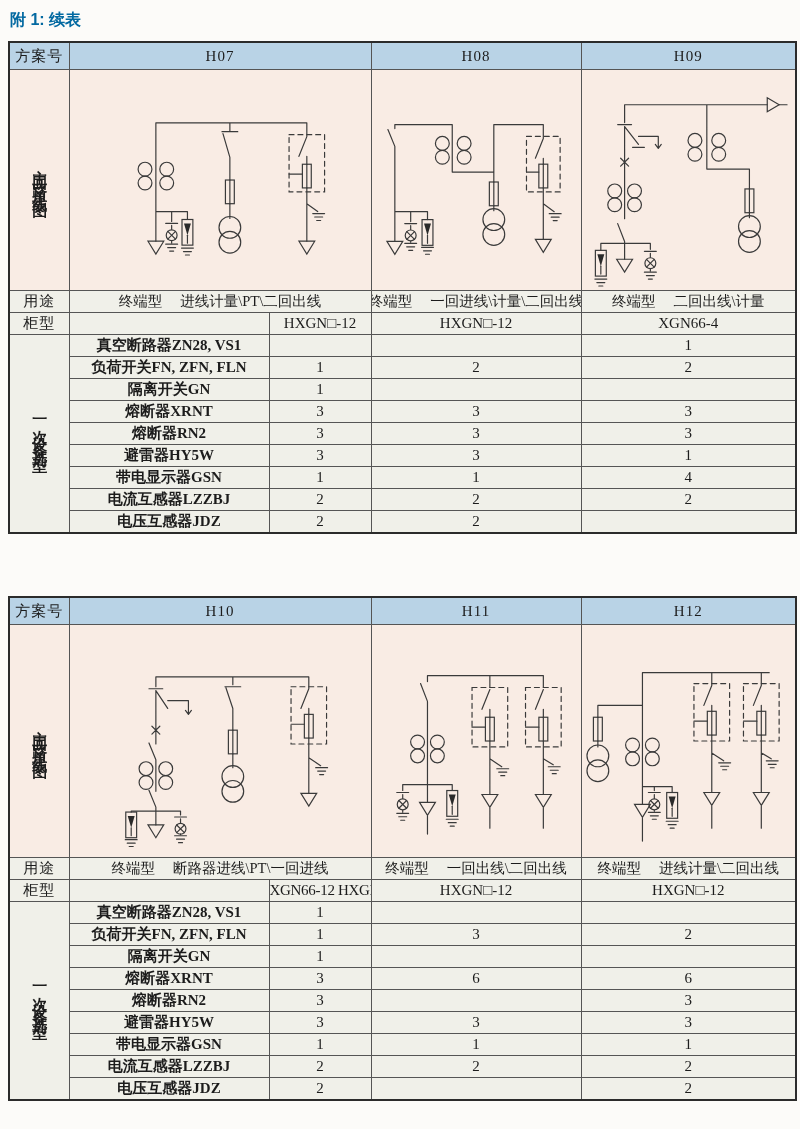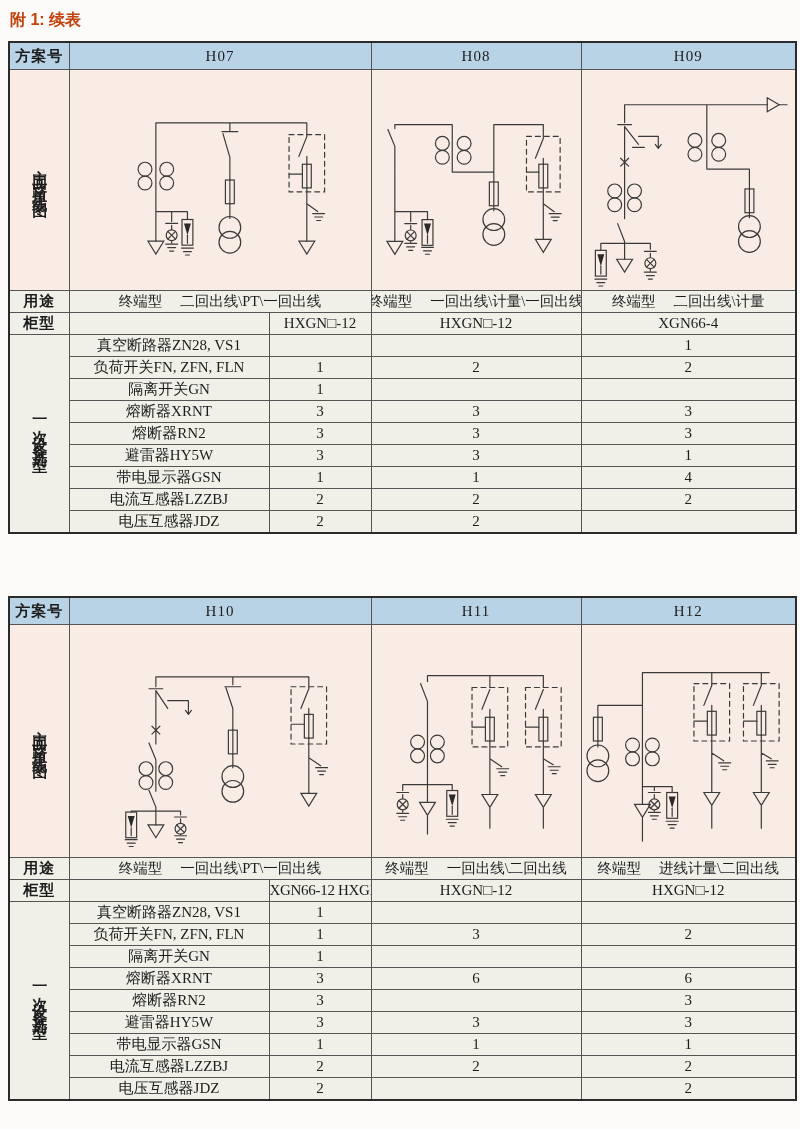--- a/index.html
+++ b/index.html
@@ -4,45 +4,45 @@
 <style>
   html,body{margin:0;padding:0;}
   body{
     width:800px;height:1129px;box-sizing:border-box;
     background:#fcfbf9;padding:8px;
     font-family:"Liberation Serif","DejaVu Serif",serif;
     color:#1c1c1c;
   }
   .title{
     font-family:"Liberation Sans","DejaVu Sans",sans-serif;
-    font-weight:bold;font-size:16px;color:#c2410c;
+    font-weight:bold;font-size:16px;color:#0369a1;
     margin:2px 0 10px 2px;
   }
   table.scheme{
     border-collapse:collapse;table-layout:fixed;width:787px;
     border:2px solid #2b2b2b;
   }
   table.scheme td{
     border:1px solid #555;text-align:center;vertical-align:middle;
     padding:0;font-size:15px;background:#f0f0e9;overflow:hidden;
   }
   tr.hdr td{background:#b9d3e6;height:26px;font-size:15px;letter-spacing:1px;}
   tr.diag td{background:#f9ece4;}
   .t1 tr.diag td{height:220px;}
   .t2 tr.diag td{height:232px;}
   tr.r td{height:21px;}
-  .lbl{font-weight:700;letter-spacing:1px;}
+  .lbl{font-weight:400;letter-spacing:1px;}
   .vcell span{
     writing-mode:vertical-rl;text-orientation:upright;
     letter-spacing:7px;font-weight:600;display:inline-block;
   }
   .usage-cell{display:flex;align-items:center;justify-content:center;gap:18px;
     font-size:14.5px;white-space:nowrap;}
   .cab-sm{font-size:11px;letter-spacing:-0.3px;white-space:nowrap;}
-  .ename{font-size:15px;}
+  .ename{font-size:15px;font-weight:bold;}
   
   svg.cd{display:block;margin:2px auto 0;}
   svg.cd path,svg.cd rect,svg.cd circle,svg.cd line,svg.cd use{
     stroke:#3a3a3a;stroke-width:1.2;fill:none;stroke-linecap:round;
   }
   svg.cd .dash{stroke-dasharray:5 4;}
   .mt2{margin-top:62px;}
 </style>
 </head>
 <body>
@@ -162,27 +162,27 @@
         <use href="#s-fuse" x="168" y="127"></use>
         <use href="#s-pt" x="168" y="161"></use>
       </svg>
     </td>
   </tr>
   <tr class="r">
     <td class="lbl">用途</td>
     <td colspan="2">
       <div class="usage-cell">
             <span>终端型</span>
-            <span>二回出线\PT\一回出线</span>
-          </div>
-        </td>
-    <td>
-      <div class="usage-cell">
-            <span>终端型</span>
-            <span>一回出线\计量\一回出线</span>
+            <span>进线计量\PT\二回出线</span>
+          </div>
+        </td>
+    <td>
+      <div class="usage-cell">
+            <span>终端型</span>
+            <span>一回进线\计量\二回出线</span>
           </div>
         </td>
     <td>
       <div class="usage-cell">
             <span>终端型</span>
             <span>二回出线\计量</span>
           </div>
         </td>
   </tr>
   <tr class="r">
@@ -329,21 +329,21 @@
         <use href="#s-gnd" x="191" y="124"></use>
         <use href="#s-tridn" x="180" y="156"></use>
       </svg>
     </td>
   </tr>
   <tr class="r">
     <td class="lbl">用途</td>
     <td colspan="2">
       <div class="usage-cell">
             <span>终端型</span>
-            <span>一回出线\PT\一回出线</span>
+            <span>断路器进线\PT\一回进线</span>
           </div>
         </td>
     <td>
       <div class="usage-cell">
             <span>终端型</span>
             <span>一回出线\二回出线</span>
           </div>
         </td>
     <td>
       <div class="usage-cell">

